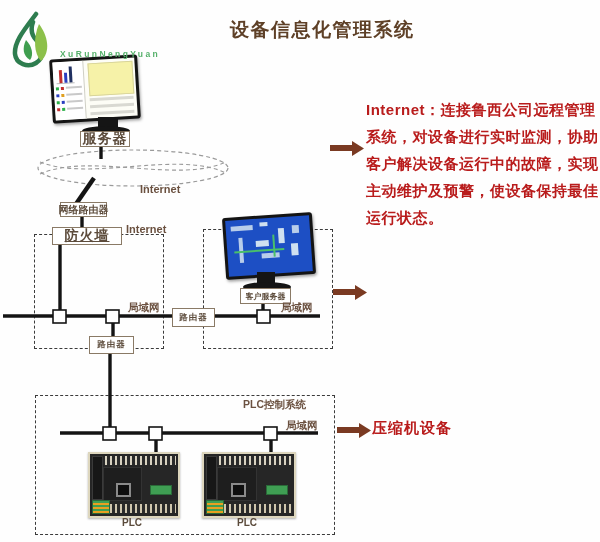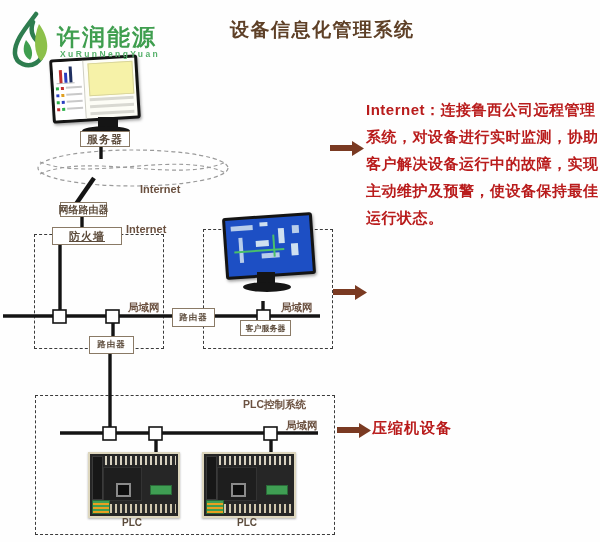--- a/index.html
+++ b/index.html
@@ -25,28 +25,28 @@
   .dashbox{position:absolute;border:1.5px dashed #3b3b3b;z-index:1;}
   .dash-a{left:34px;top:234px;width:128px;height:113px;}
   .dash-b{left:203px;top:229px;width:128px;height:118px;}
   .dash-c{left:35px;top:395px;width:298px;height:138px;}
 
   
   .wires{position:absolute;left:0;top:0;width:600px;height:542px;z-index:2;pointer-events:none;}
 
   
   .nodebox{position:absolute;background:#fff;border:1px solid #8a7a66;color:#5d4c3c;
-           font-size:11px;font-weight:bold;letter-spacing:1px;display:flex;align-items:center;
+           font-size:14px;font-weight:bold;letter-spacing:1px;display:flex;align-items:center;
            justify-content:center;z-index:4;white-space:nowrap;}
   .b-server{left:80px;top:131px;width:48px;height:14px;}
   .b-netrouter{left:60px;top:202px;width:45px;height:13px;font-size:10px;letter-spacing:0;}
   .b-firewall{left:52px;top:227px;width:68px;height:16px;text-decoration:underline;}
   .b-router1{left:172px;top:308px;width:41px;height:17px;font-size:8.5px;}
   .b-router2{left:89px;top:336px;width:43px;height:16px;font-size:8.5px;}
-  .b-clientserver{left:240px;top:288px;width:49px;height:14px;font-size:8px;letter-spacing:0;margin-top:32px;}
+  .b-clientserver{left:240px;top:288px;width:49px;height:14px;font-size:8px;letter-spacing:0;}
 
   
   .dlabel{position:absolute;color:#6b5140;font-weight:bold;font-size:10.5px;z-index:4;white-space:nowrap;}
   .l-cloud{left:140px;top:183px;font-size:11px;}
   .l-internet{left:126px;top:223px;font-size:11px;}
   .l-lan-left{left:128px;top:301px;}
   .l-lan-right{left:281px;top:301px;}
   .l-plcsys{left:243px;top:398px;}
   .l-plclan{left:286px;top:419px;}
   .l-plc1{left:88px;top:517px;width:88px;text-align:center;font-size:10px;color:#5a4a3a;}
@@ -92,21 +92,20 @@
 </head>
 <body>
 
 <div id="canvas">
 
   <svg class="logo-icon" viewBox="0 0 54 58">
     <path d="M30,4 C18,20 8,32 9,44 C10,54 22,58 30,53 C38,48 38,38 31,31 C26,26 24,20 27,12" fill="none" stroke="#2e7d4f" stroke-width="4.5" stroke-linecap="round"></path>
     <path d="M33,14 C42,26 45,42 35,51 C28,44 27,28 33,14 Z" fill="#8cc04a"></path>
     <path d="M20,30 C16,38 17,46 24,50 C28,45 26,36 20,30 Z" fill="#3f9e4f"></path>
   </svg>
-  <div class="logo-text">许润能源</div>
   <div class="logo-sub">XuRunNengYuan</div>
   <div class="page-title">设备信息化管理系统</div>
 
   <div class="note note-1">Internet：连接鲁西公司远程管理系统，对设备进行实时监测，协助客户解决设备运行中的故障，实现主动维护及预警，使设备保持最佳运行状态。</div>
   <div class="note note-3">压缩机设备</div>
 
   <div class="dashbox dash-a"></div>
   <div class="dashbox dash-b"></div>
   <div class="dashbox dash-c"></div>
 

